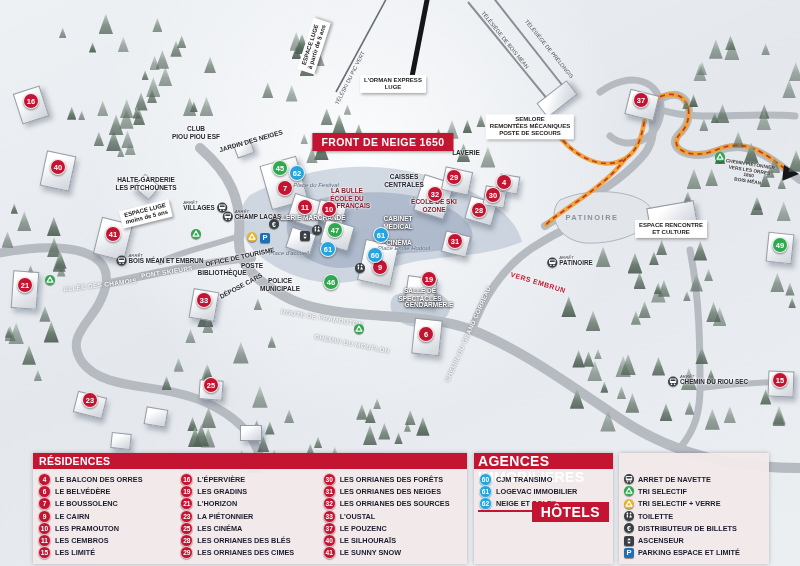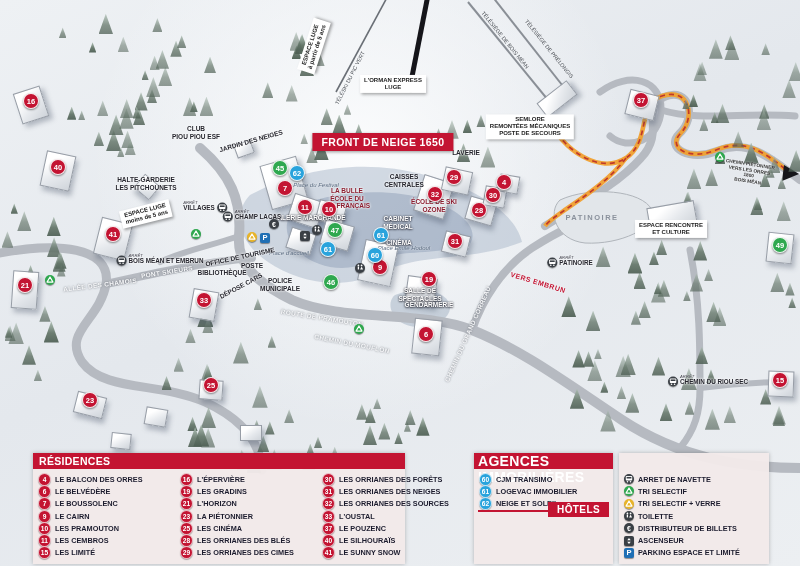--- a/index.html
+++ b/index.html
@@ -54,21 +54,21 @@
   .pbody{position:absolute;left:5px;right:2px;top:20px;bottom:2px;}
   .row{display:flex;align-items:center;gap:4px;height:12.3px;}
   .num{width:11px;height:11px;border-radius:50%;color:#fff;font-size:6.6px;font-weight:bold;
     display:flex;align-items:center;justify-content:center;flex:0 0 11px;
     border:1px solid rgba(255,255,255,.7);box-shadow:0 1px 1px rgba(0,0,0,.3);}
   .row .txt{font-size:7.3px;font-weight:bold;color:#1c1c2e;white-space:nowrap;}
   #res-body{display:flex;flex-flow:column wrap;height:87px;}
   #res-body .row{width:142px;}
   .hotline{position:absolute;left:4px;right:4px;top:57px;border-top:2px solid #c31432;}
   .hotels-tag{position:absolute;right:4px;top:49px;background:#c31432;color:#fff;
-    font-weight:bold;font-size:10px;padding:2px 9px;letter-spacing:.4px;z-index:2;}
+    font-weight:bold;font-size:14px;padding:2px 9px;letter-spacing:.4px;z-index:2;}
   #hot-body{position:absolute;left:5px;right:2px;top:62px;}
 </style>
 </head>
 <body>
 
 <div id="stage">
 
   <svg class="terrain" width="800" height="566" viewBox="0 0 800 566">
 
     <path d="M250,195 C300,168 365,158 425,175 C475,188 515,212 522,242 C470,262 425,252 382,272 C340,292 298,282 268,262 C238,242 232,214 250,195 Z" fill="#a9b7c9" opacity="0.5"></path>
@@ -526,21 +526,21 @@
       <div class="mk blue" style="left: 373px; top: 227px;">61</div>
       <div class="mk blue" style="left: 367px; top: 247px;">60</div>
       <div class="mk green" style="left: 272px; top: 160px;">45</div>
       <div class="mk green" style="left: 327px; top: 222px;">47</div>
       <div class="mk green" style="left: 323px; top: 274px;">46</div>
       <div class="mk green" style="left: 772px; top: 237px;">49</div>
     </div>
 
   <div class="banner">FRONT DE NEIGE 1650</div>
 
-  <div class="panel" style="left:33px;width:372px;">
+  <div class="panel" style="left:33px;width:434px;">
     <div class="phead">RÉSIDENCES</div>
     <div class="pbody" id="res-body">
         <div class="row">
           <span class="num" style="background: rgb(195, 20, 50);">4</span>
           <span class="txt">LE BALCON DES ORRES</span>
         </div>
         <div class="row">
           <span class="num" style="background: rgb(195, 20, 50);">6</span>
           <span class="txt">LE BELVÉDÈRE</span>
         </div>

